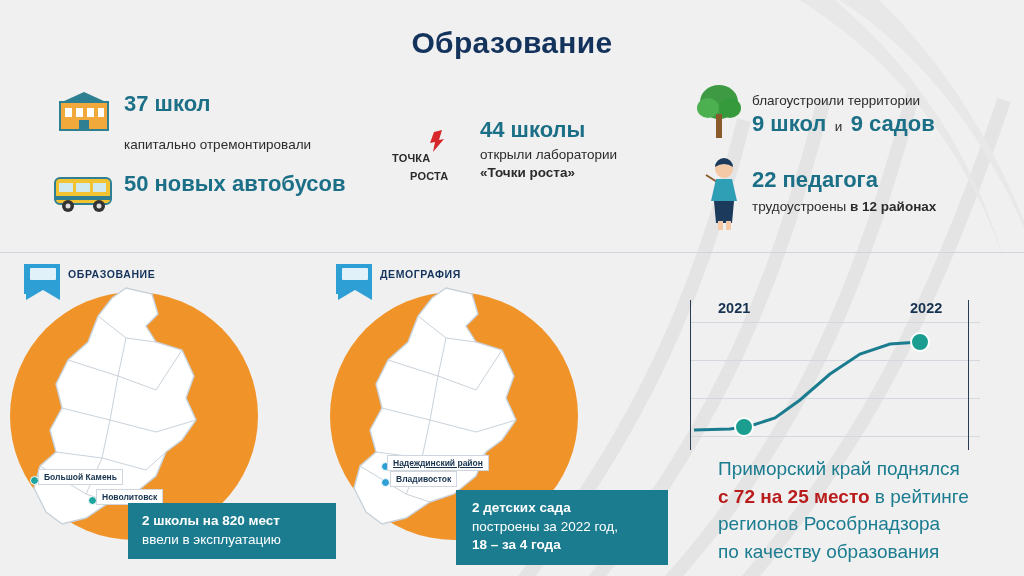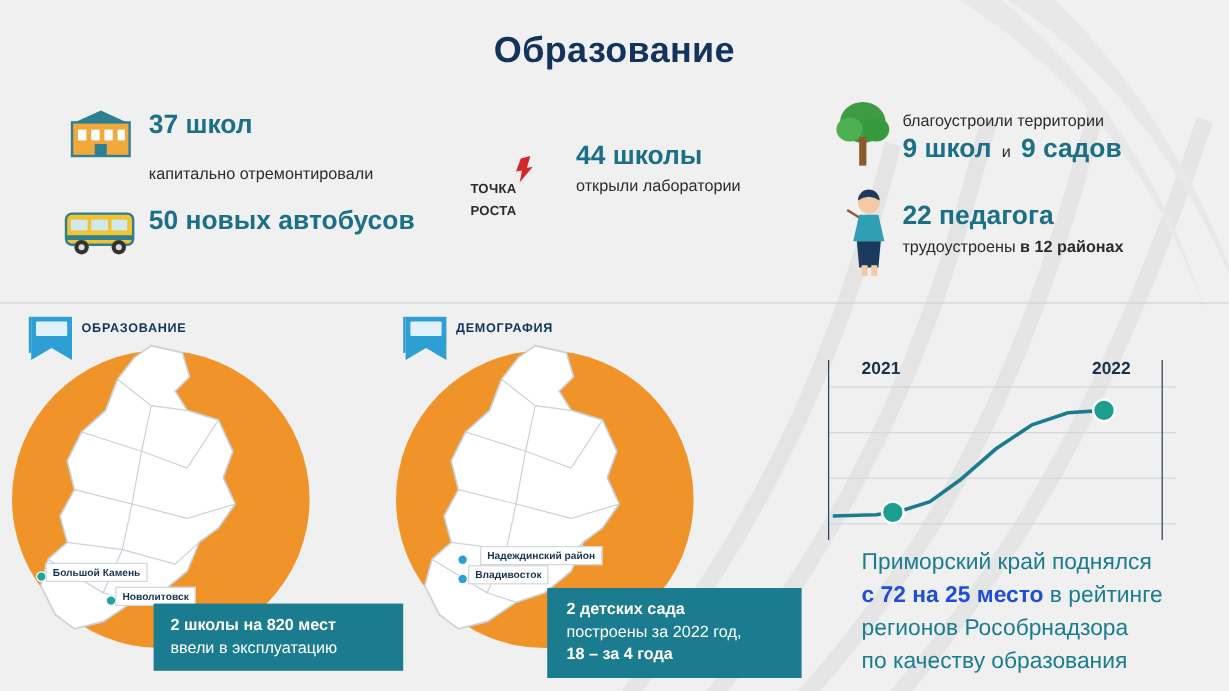--- a/index.html
+++ b/index.html
@@ -56,21 +56,21 @@
   }
   .map-dot{position:absolute;width:7px;height:7px;border-radius:50%;background:#1fa5a0;border:1.5px solid #fff;}
   .map-dot.blue{background:#2e9fd4;}
 
   
   .chart{position:absolute;left:690px;top:300px;width:290px;height:150px;}
   .chart .gl{position:absolute;left:0;width:290px;height:1px;background:#d3d8de;}
   .chart .axis-v{position:absolute;top:0;width:1px;height:150px;background:#2b3d55;}
   .year{position:absolute;font-size:14.5px;font-weight:bold;color:#16324f;}
   .chart-note{position:absolute;left:718px;top:455px;width:260px;font-size:19px;line-height:1.45;color:#1b7c90;}
-  .chart-note b{color:#1d4ed8;}
+  .chart-note b{color:#b91c1c;}
 </style>
 </head>
 <body>
 
 <svg class="bg-swoosh" viewBox="0 0 620 700">
   <g fill="none" stroke="#dcdcdc" stroke-width="14">
     <path d="M40 690 C 180 520, 250 380, 300 180"></path>
     <path d="M100 700 C 240 540, 320 400, 380 160"></path>
     <path d="M170 700 C 310 560, 400 420, 470 150"></path>
     <path d="M250 700 C 380 560, 470 430, 560 160"></path>
@@ -113,26 +113,27 @@
 <div class="stat" style="left:124px;top:172px;">
   <div class="big">50 новых автобусов</div>
 </div>
 
 <div class="tochka-icon">
   <svg viewBox="0 0 78 34" width="78" height="34">
     <path d="M42 4 L50 2 L47 12 L52 11 L41 24 L43 14 L38 15 Z" fill="#d6262a"></path>
   </svg>
   <div style="position:absolute;left:0;top:20px;width:78px;">
     <span class="tochka-text">ТОЧКА</span>
-    <span class="tochka-text" style="">РОСТА</span>
+    <span class="tochka-text" style="margin-left:18px;">РОСТА</span>
   </div>
 </div>
 <div class="stat" style="left:480px;top:118px;">
   <div class="big">44 школы</div>
   <div class="sub" style="margin-top:3px;">открыли лаборатории</div>
+  <div class="sub" style="font-weight:bold;">«Точки роста»</div>
 </div>
 
 <svg class="tree-icon" viewBox="0 0 50 58">
   <ellipse cx="25" cy="20" rx="19" ry="17" fill="#3f9b43"></ellipse>
   <ellipse cx="14" cy="26" rx="11" ry="10" fill="#4caf50"></ellipse>
   <ellipse cx="36" cy="26" rx="11" ry="10" fill="#359a3c"></ellipse>
   <rect x="22" y="32" width="6" height="24" fill="#8a5a2b"></rect>
 </svg>
 <div class="stat" style="left:752px;top:92px;">
   <div class="sub">благоустроили территории</div>
@@ -211,21 +212,21 @@
     <path d="M112 96 L150 110 L176 70"></path>
     <path d="M112 96 L104 140 L56 128"></path>
     <path d="M104 140 L150 152 L190 140"></path>
     <path d="M104 140 L96 178 L50 172"></path>
     <path d="M96 178 L140 190 L160 172"></path>
     <path d="M96 178 L80 214 L34 186"></path>
     <path d="M80 214 L104 222"></path>
   </g>
 </svg>
 <div class="map-dot blue" style="left:381px;top:462px;"></div>
-<div class="map-label" style="left:400px;top:455px;">Надеждинский район</div>
+<div class="map-label" style="left:387px;top:455px;text-decoration:underline;">Надеждинский район</div>
 <div class="map-dot blue" style="left:381px;top:478px;"></div>
 <div class="map-label" style="left:390px;top:471px;">Владивосток</div>
 
 <div class="callout" style="left:456px;top:490px;width:182px;padding-left:16px;">
   <div style="font-weight:bold;">2 детских сада</div>
   <div>построены за 2022 год,</div>
   <div style="font-weight:bold;">18 – за 4 года</div>
 </div>
 
 <div class="year" style="left:718px;top:300px;">2021</div>

